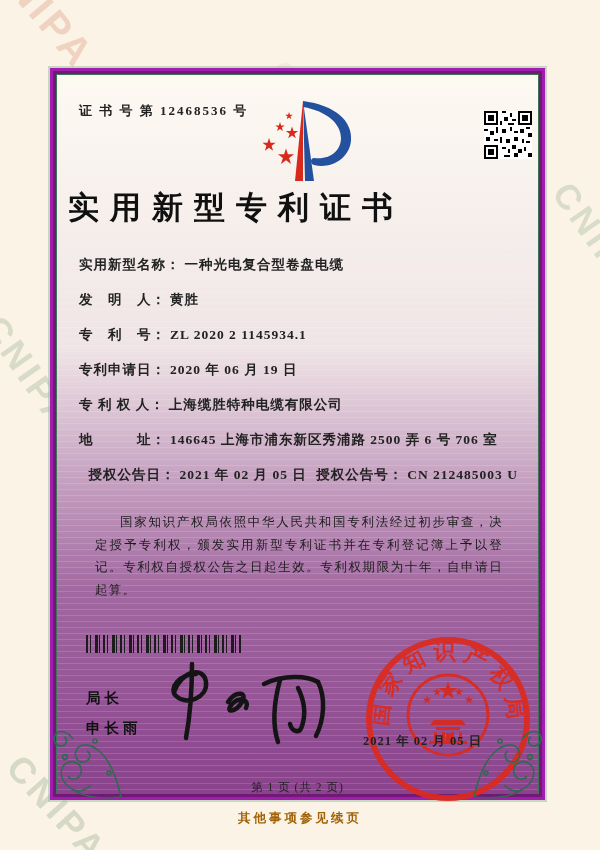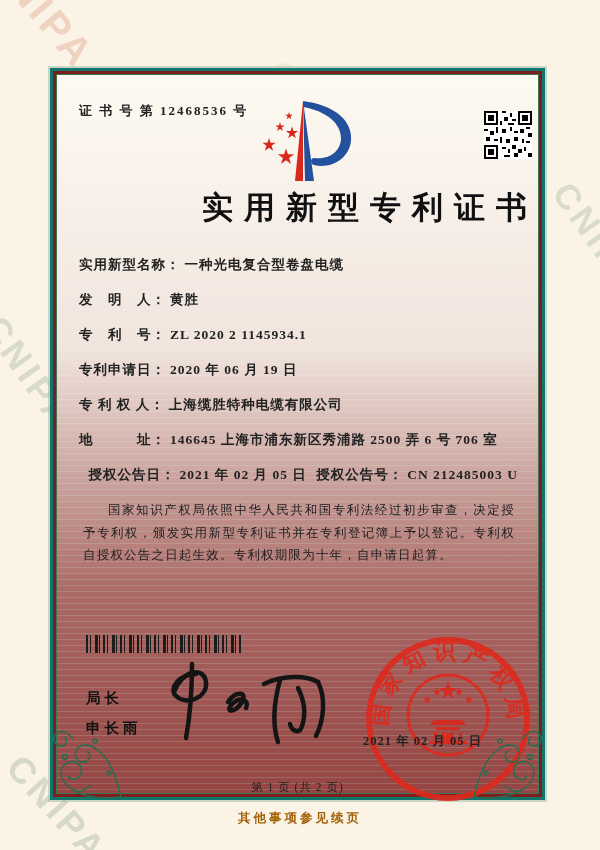--- a/index.html
+++ b/index.html
@@ -8,49 +8,49 @@
     background:#faf3e6;
     font-family:"Liberation Serif","DejaVu Serif",serif;
     color:#222;
   }
   .wm{
     position:absolute;font-family:"Liberation Sans","DejaVu Sans",sans-serif;
     font-weight:bold;letter-spacing:4px;pointer-events:none;user-select:none;
   }
   .frame-outer{
     position:absolute;left:50px;top:68px;width:489px;height:726px;
-    border:3px solid #0f766e;
+    border:3px solid #a21caf;
     box-shadow:0 0 0 2px rgba(160,190,165,0.55);
-    background:#7f1d1d;
+    background:#701a75;
   }
   .frame-inner{
     position:absolute;left:3px;top:3px;right:3px;bottom:3px;
     border:1px solid #3c7457;
     background:
       linear-gradient(180deg, rgba(253,250,242,1) 0%, rgba(253,250,242,0.9) 38%, rgba(253,250,242,0.35) 72%, rgba(253,250,242,0.18) 100%),
       repeating-linear-gradient(180deg, rgba(140,172,140,0.28) 0 1px, rgba(0,0,0,0) 1px 6px);
   }
   .cert-no{position:absolute;left:22px;top:27px;font-size:13px;font-weight:600;letter-spacing:2px;}
   .qr{position:absolute;left:427px;top:36px;width:48px;height:48px;}
   .logo{position:absolute;left:194px;top:22px;width:115px;height:88px;}
   .title{
-    position:absolute;left:0;top:112px;width:100%;text-align:right;
+    position:absolute;left:0;top:112px;width:100%;text-align:left;
     font-size:31px;font-weight:700;letter-spacing:11px;color:#101010;text-indent:11px;
   }
   .fields{position:absolute;left:22px;top:172px;width:439px;}
   .field-row{height:35px;line-height:35px;font-size:13.5px;font-weight:600;letter-spacing:1px;white-space:nowrap;}
   .flabel{white-space:pre;}
   .fvalue{margin-left:4px;}
   .grant-row{display:flex;text-align:center;}
   .grant-row .pair1{width:244px;}
   .paras{
     position:absolute;left:22px;top:420px;width:440px;
     font-size:12.5px;line-height:22.5px;letter-spacing:1.2px;color:#1d1d1d;text-align:justify;
   }
-  .paras p{margin:4px;text-indent:2em;}
+  .paras p{margin:16px;text-indent:2em;}
   .barcode{
     position:absolute;left:29px;top:560px;width:156px;height:18px;
     background:repeating-linear-gradient(90deg,
       #1c1c1c 0 2px, transparent 2px 4px,
       #1c1c1c 4px 5px, transparent 5px 9px,
       #1c1c1c 9px 12px, transparent 12px 13px,
       #1c1c1c 13px 14px, transparent 14px 17px);
   }
   .signer{
     position:absolute;left:29px;top:608px;

